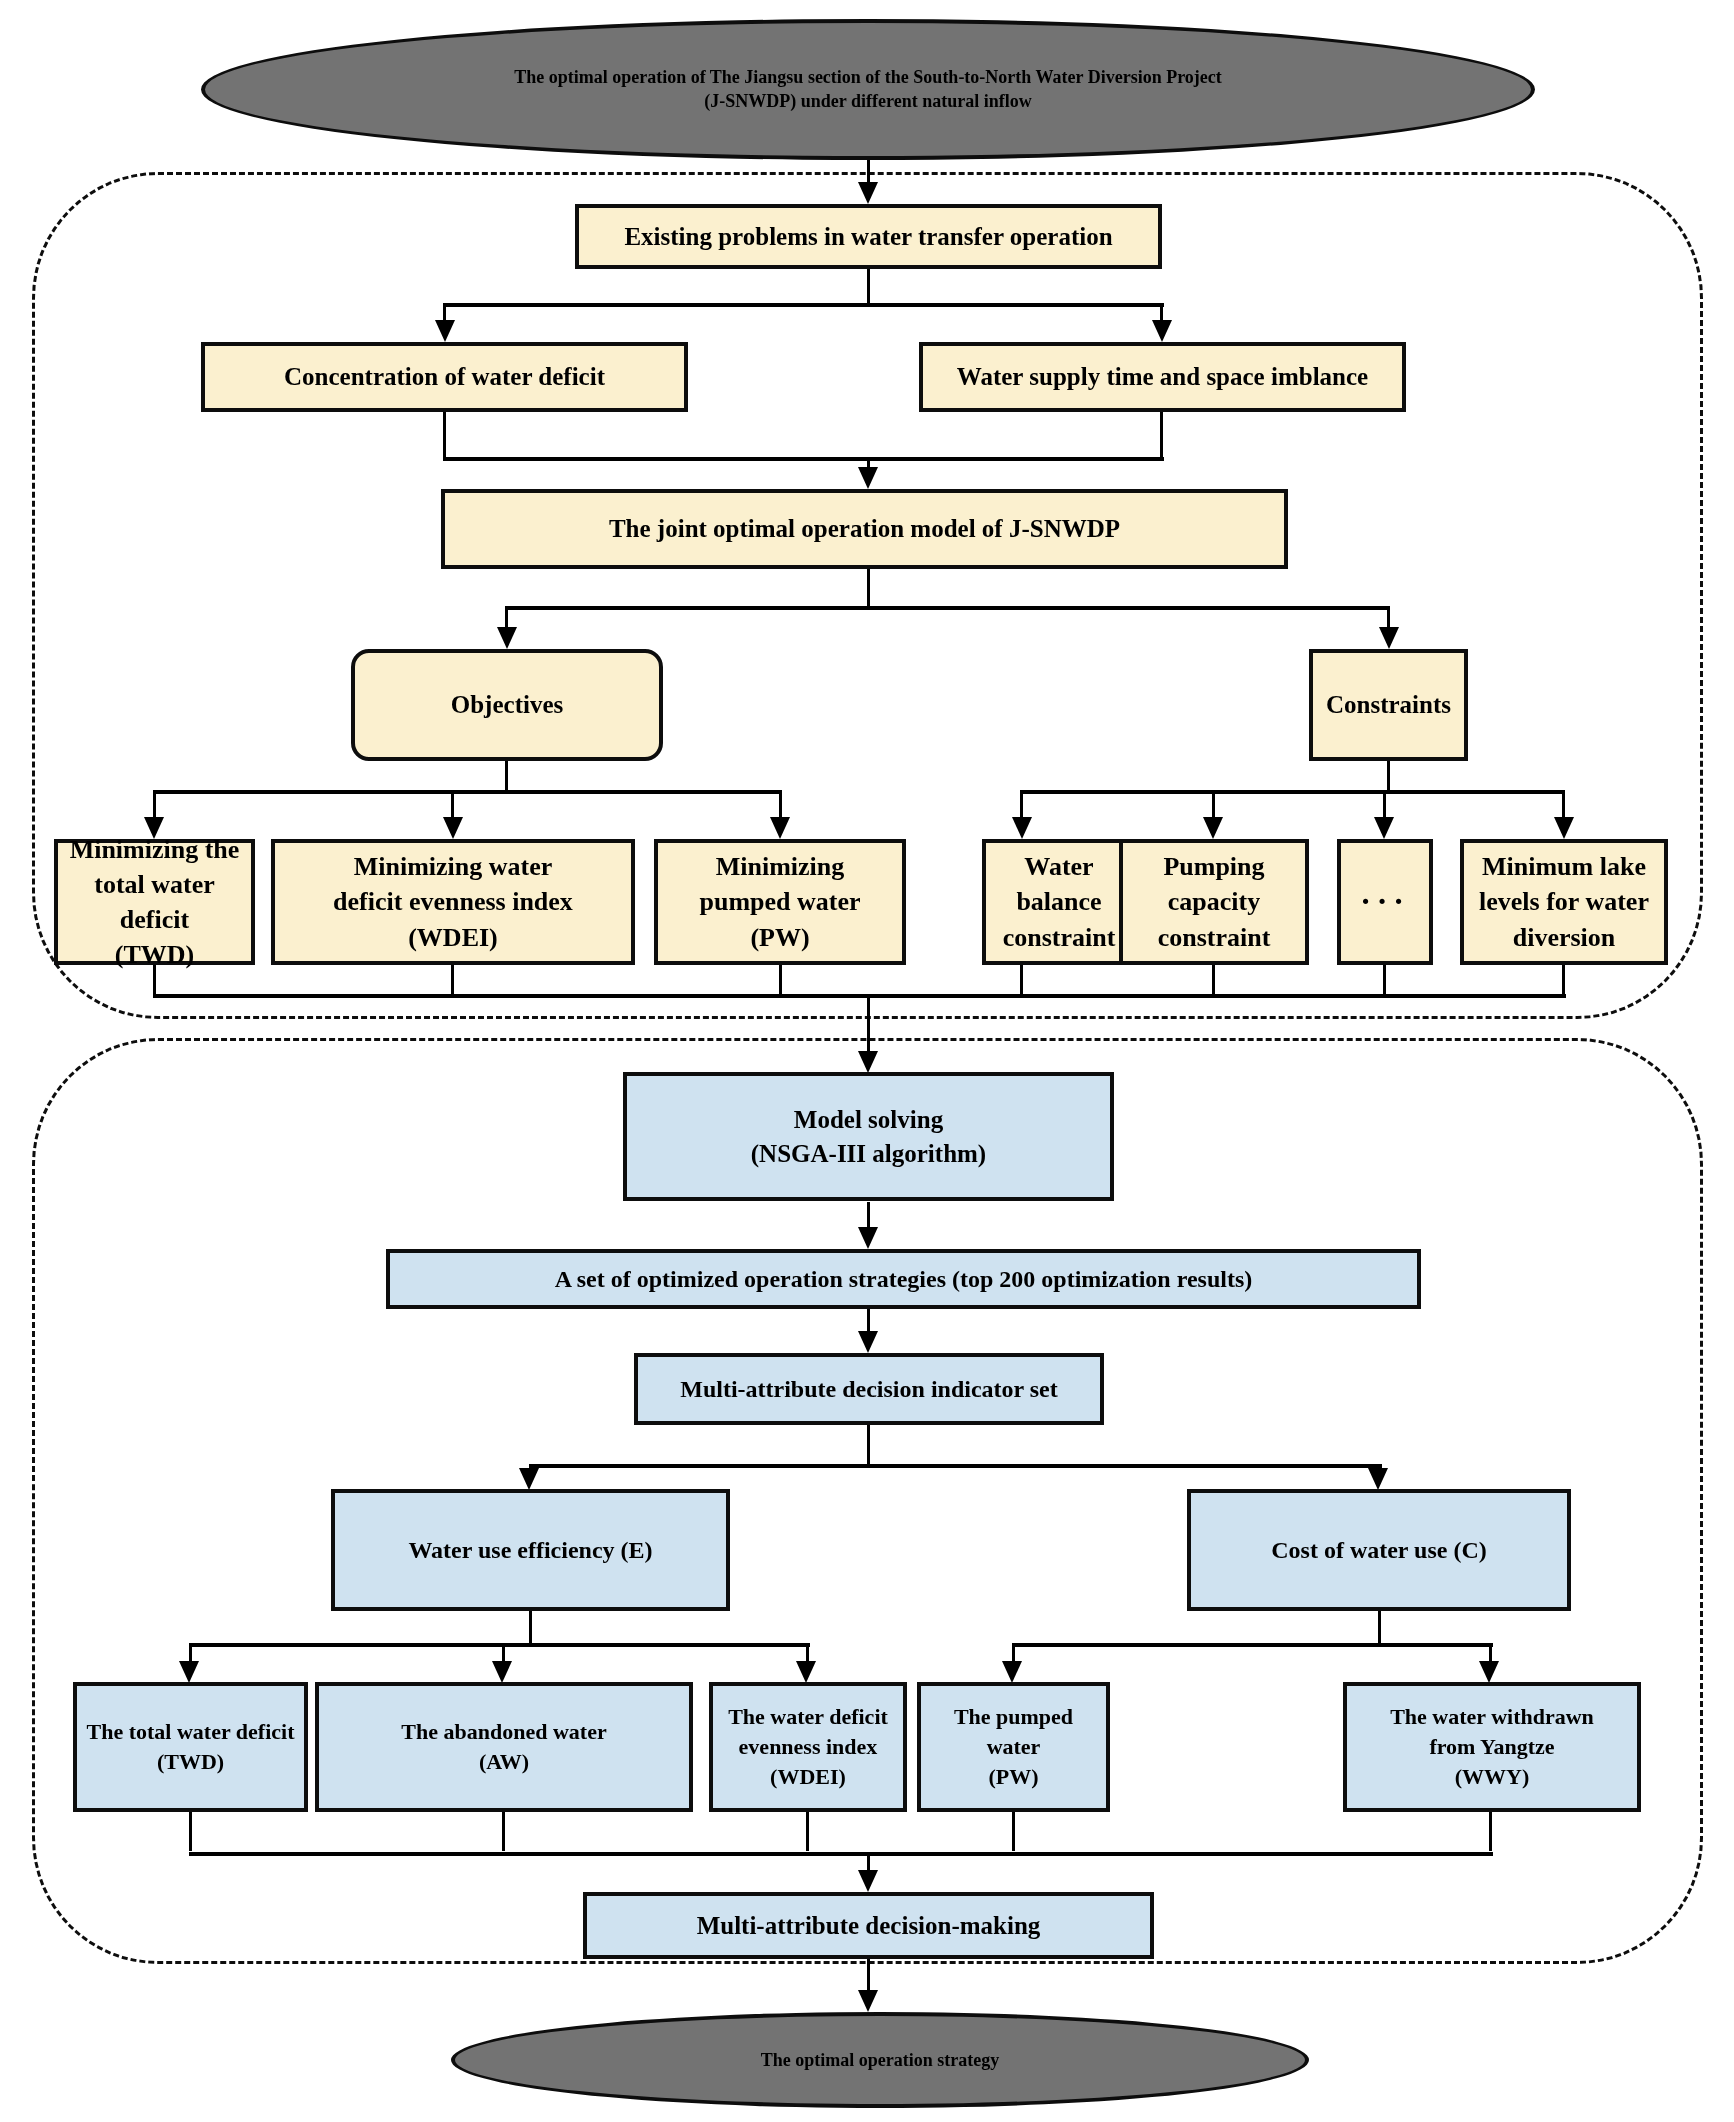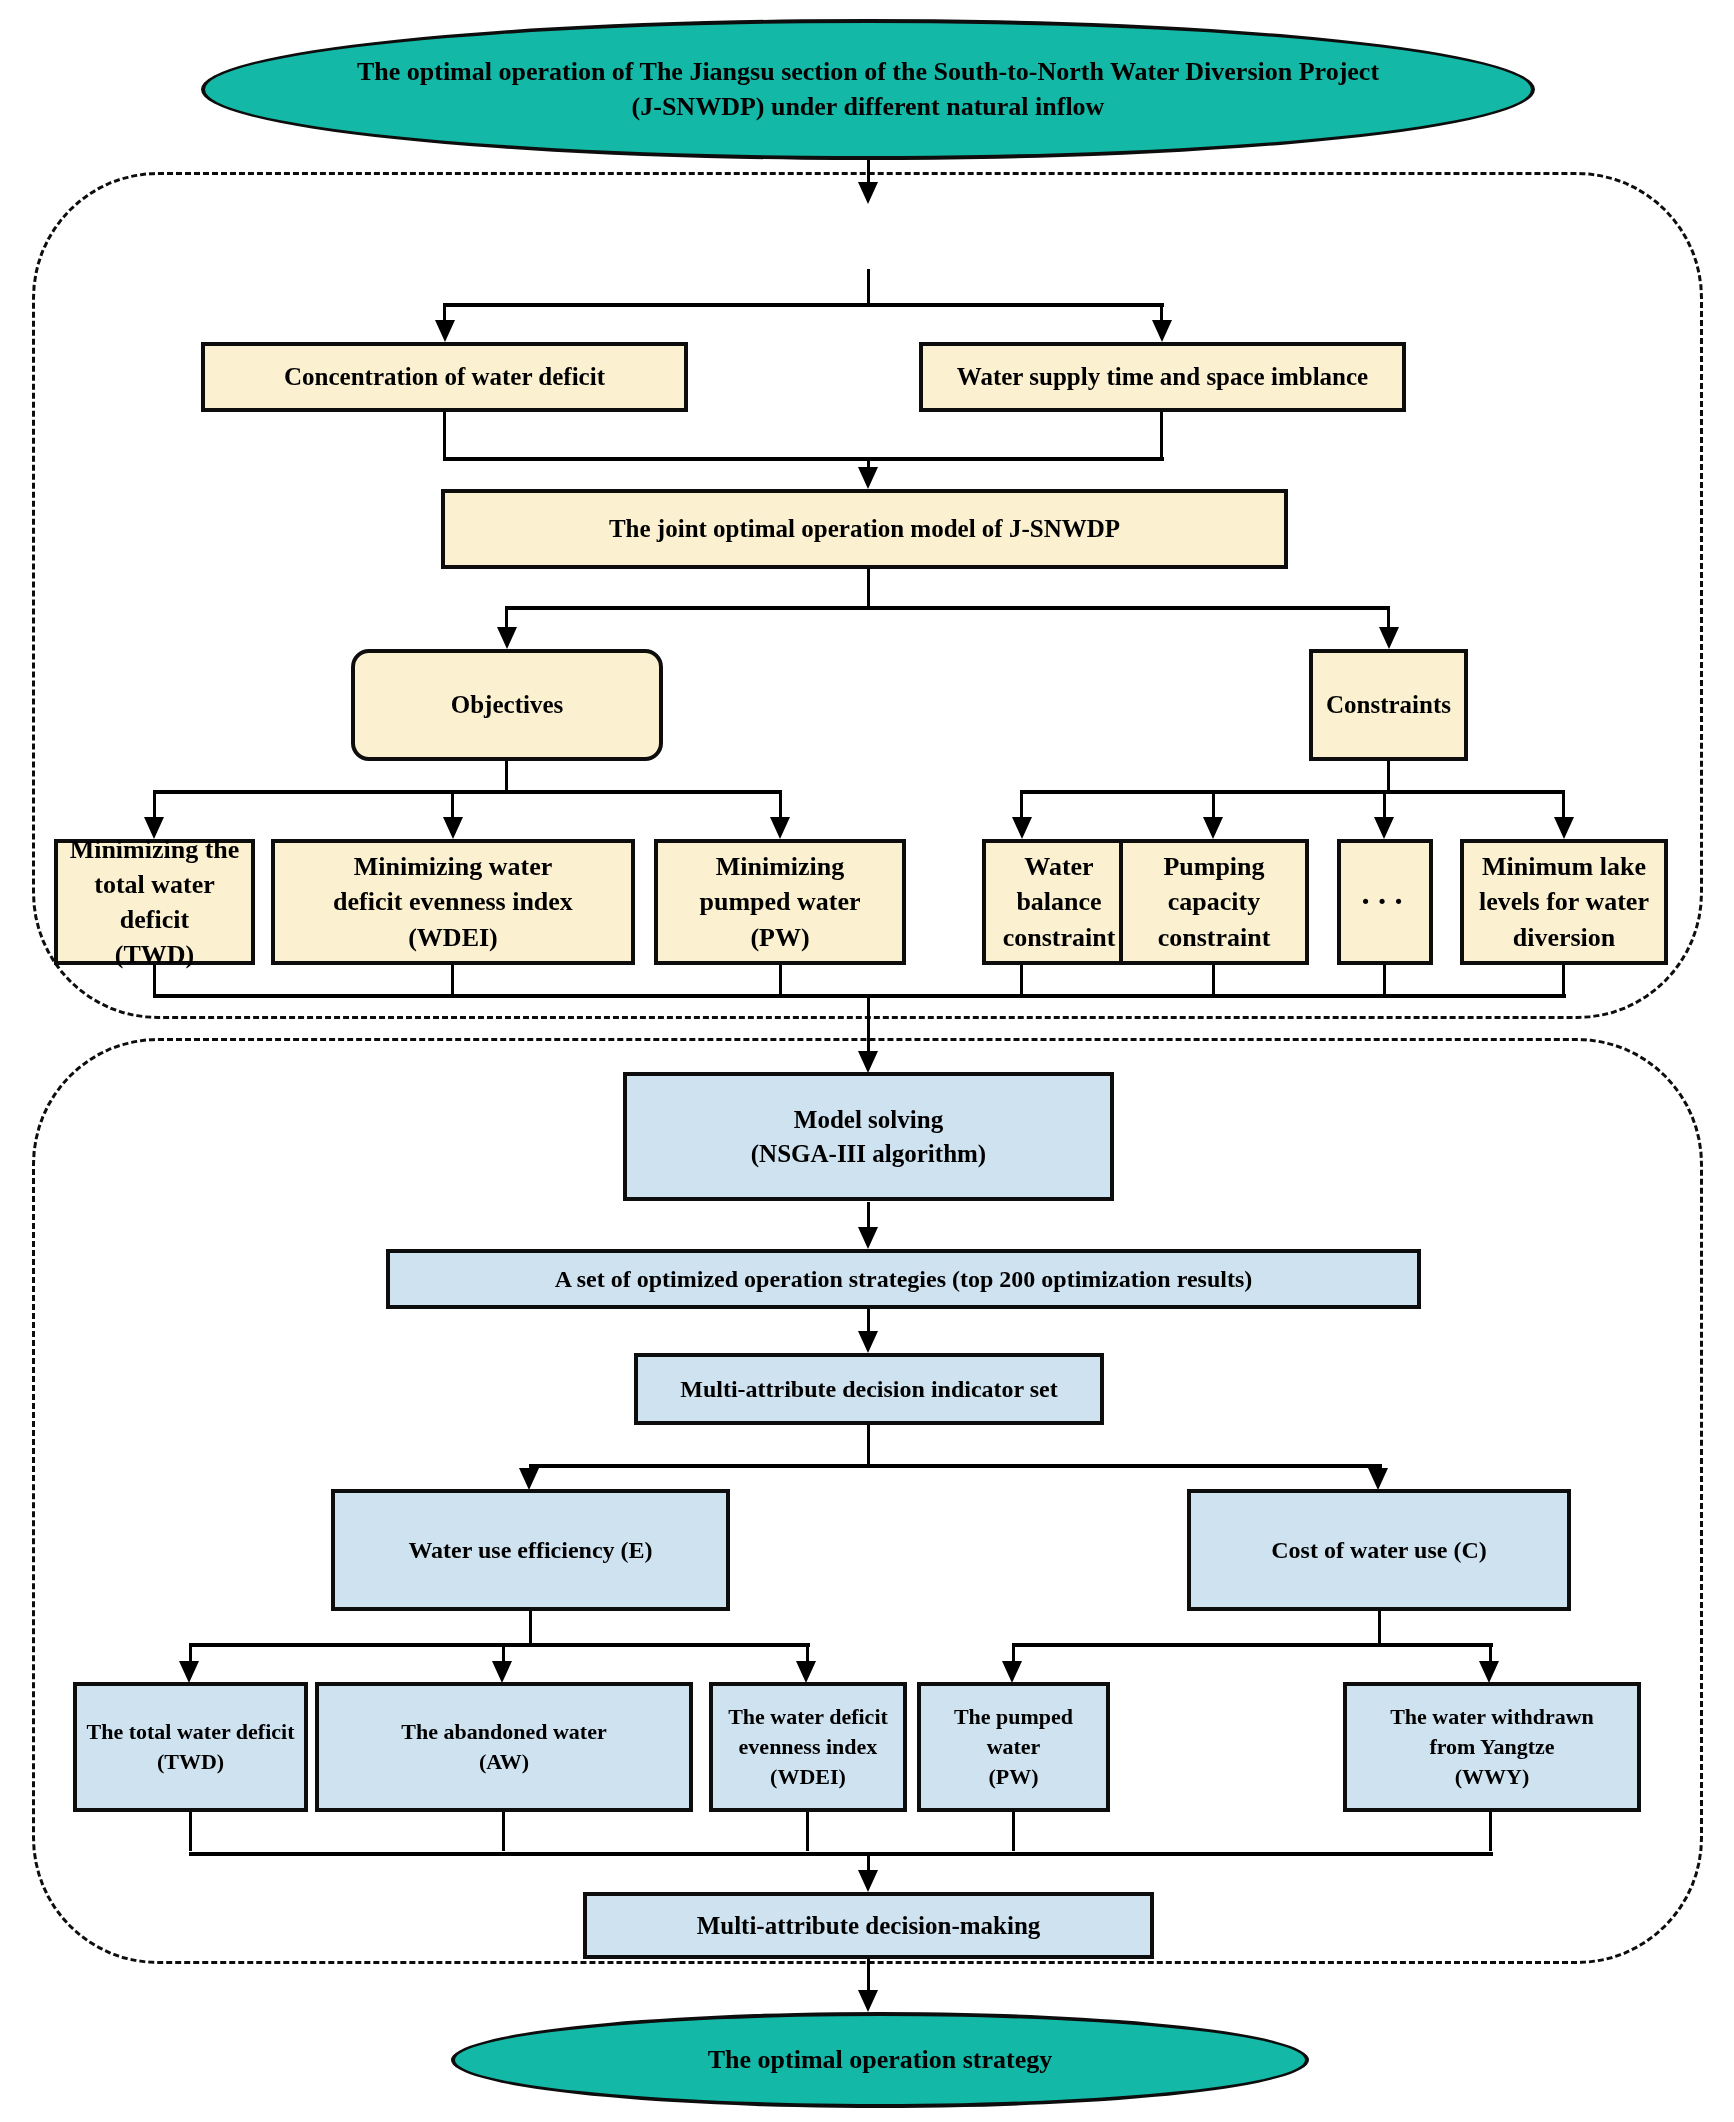--- a/index.html
+++ b/index.html
@@ -7,21 +7,21 @@
     position:relative;width:1734px;height:2122px;background:#ffffff;
     font-family:"Liberation Serif","DejaVu Serif",serif;font-weight:bold;color:#000;
   }
   .node{
     position:absolute;display:flex;align-items:center;justify-content:center;
     text-align:center;border:4.2px solid #0d0d0d;box-sizing:border-box;
     white-space:pre-line;font-size:25px;line-height:1.35;padding:1.7px 3.4px;
   }
   .yellow{background:#fbf0cf;}
   .blue{background:#cfe2f0;}
-  .ellipse{background:#14b8a6;border-radius:50%;font-size:26px;}
+  .ellipse{background:#737373;border-radius:50%;font-size:18px;}
   .leaf{font-size:26px;}
   .bleaf{font-size:22px;}
   .f29{font-size:24px;}
   .dots{font-size:32px;letter-spacing:5.9px;}
   .container{
     position:absolute;border:3.4px dashed #0d0d0d;border-radius:126px;box-sizing:border-box;
   }
   .vl{position:absolute;width:3.4px;background:#000;}
   .hl{position:absolute;height:4.2px;background:#000;}
   .arr{position:absolute;width:0;height:0;
@@ -127,20 +127,21 @@
   <div class="arr" style="left:492px;top:1661px;"></div>
   <div class="arr" style="left:796px;top:1661px;"></div>
   <div class="arr" style="left:1002px;top:1661px;"></div>
   <div class="arr" style="left:1479px;top:1661px;"></div>
   <div class="arr" style="left:858px;top:1870px;"></div>
   <div class="arr" style="left:858px;top:1990px;"></div>
 
   <div class="node ellipse" style="left:201px;top:18.5px;width:1334px;height:141px;">The optimal operation of The Jiangsu section of the South-to-North Water Diversion Project
 (J-SNWDP) under different natural inflow</div>
 
+  <div class="node yellow" style="left:575px;top:204px;width:587px;height:65px;">Existing problems in water transfer operation</div>
 
   <div class="node yellow" style="left:201px;top:342px;width:487px;height:70px;">Concentration of water deficit</div>
   <div class="node yellow" style="left:919px;top:342px;width:487px;height:70px;">Water supply time and space imblance</div>
 
   <div class="node yellow" style="left:441px;top:489px;width:847px;height:80px;">The joint optimal operation model of J-SNWDP</div>
 
   <div class="node yellow" style="left:351px;top:649px;width:312px;height:112px;border-radius:18px;">Objectives</div>
   <div class="node yellow" style="left:1309px;top:649px;width:159px;height:112px;">Constraints</div>
 
   <div class="node yellow leaf" style="left:54px;top:839px;width:201px;height:126px;">Minimizing the

